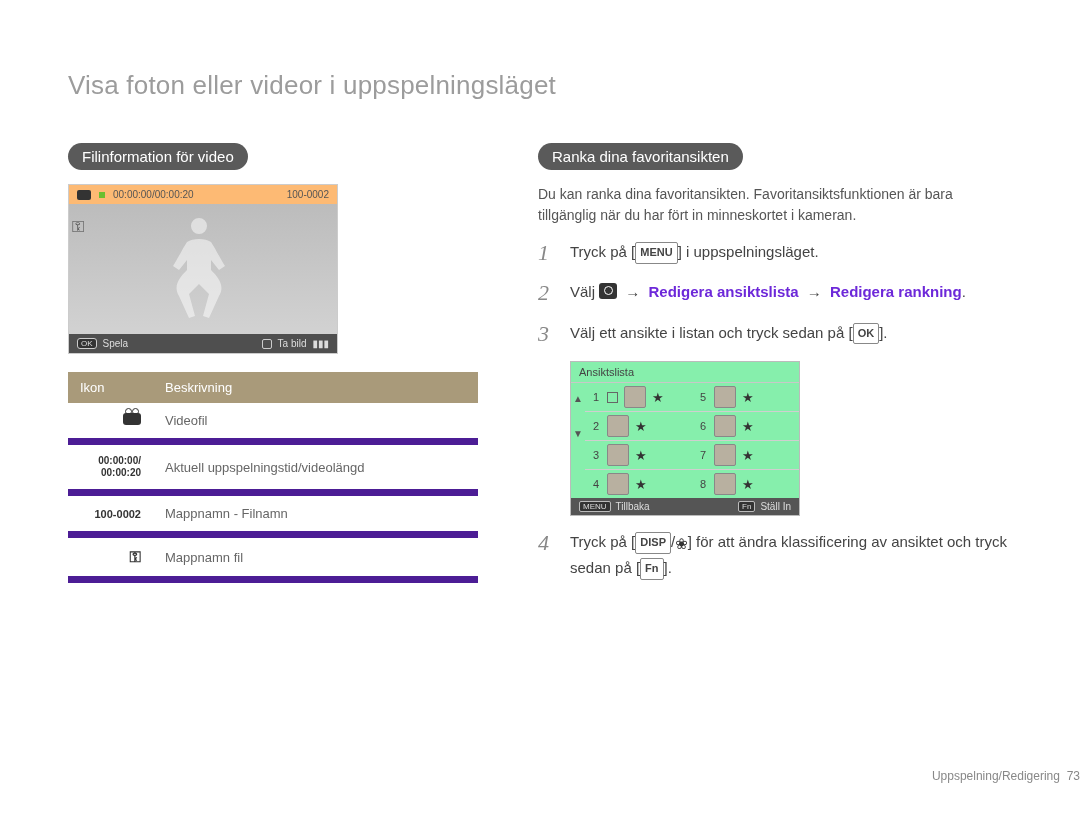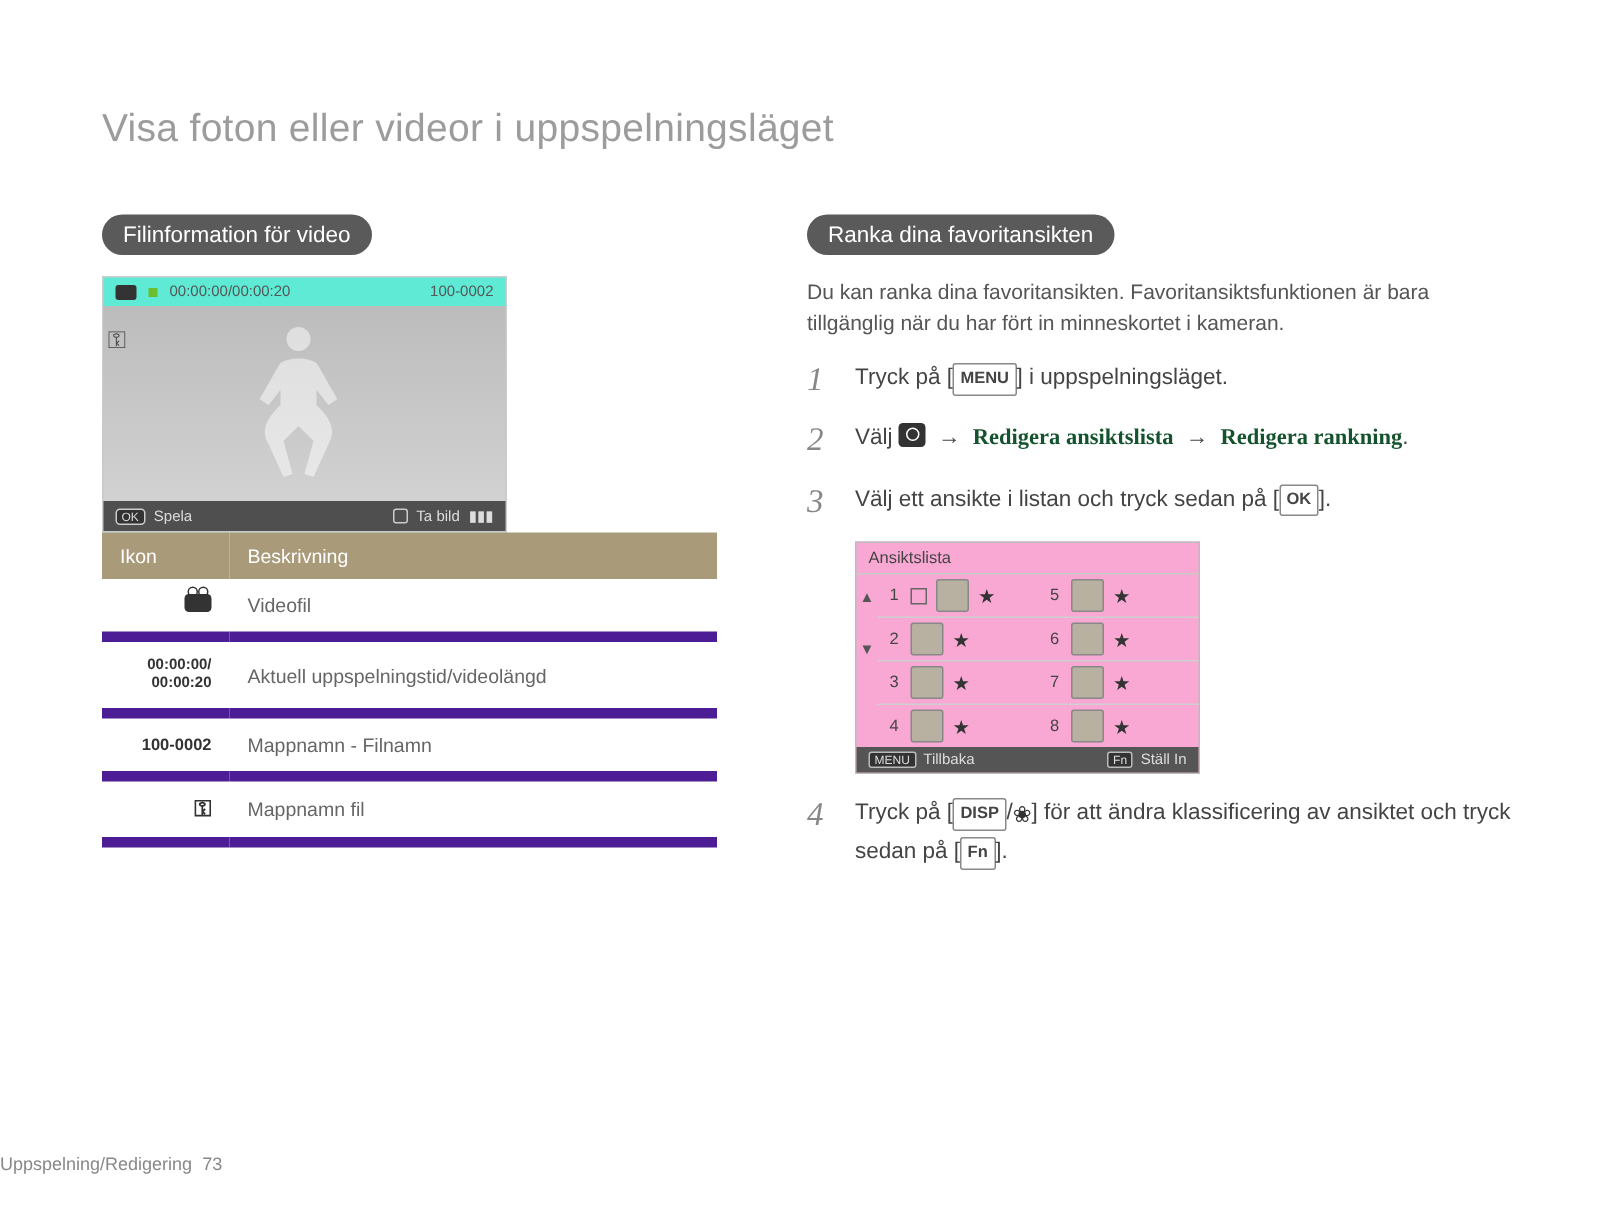--- a/index.html
+++ b/index.html
@@ -28,22 +28,23 @@
     color: #fff;
     border-radius: 14px;
     padding: 5px 14px;
     font-size: 15px;
     font-weight: 500;
     margin-bottom: 14px;
   }
   
   .video-card {
     width: 270px;
-    background: #5eead4;
+    background: #fdba74;
     border: 1px solid #ccc;
+    margin-bottom: 18px;
   }
   .vc-top {
     display: flex;
     align-items: center;
     gap: 8px;
     padding: 4px 8px;
     font-size: 10px;
     color: #555;
   }
   .vc-cam-icon {
@@ -122,28 +123,28 @@
   .icon-inline {
     display:inline-block; width:18px; height:16px;
     background:#333; border-radius:3px; vertical-align:-2px;
     position:relative;
   }
   .icon-inline.head::after{
     content:""; position:absolute; left:5px; top:3px;
     width:7px; height:7px; border:1.5px solid #fff; border-radius:50%;
   }
   .arrow { margin: 0 4px; }
-  .bold { font-weight: bold; color:#14532d;font-family:Liberation Serif, serif; }
+  .bold { font-weight: bold; color:#6d28d9; }
   .flower-icon {
     display:inline-block;vertical-align:-2px;font-size:15px;color:#333;
   }
   
   .face-card {
     width: 230px;
-    background: #f9a8d4;
+    background: #86efac;
     border: 1px solid #bbb;
     margin: 8px 0 14px 32px;
     font-size: 11px;
     color:#444;
   }
   .face-card-title { padding:4px 8px; border-bottom:1px solid #c8c8c8; }
   .face-grid { display:flex; }
   .face-col { flex:1; }
   .face-row {
     display:flex; align-items:center; gap:6px;
@@ -155,21 +156,21 @@
   .chk{width:11px;height:11px;border:1px solid #666;display:inline-block;}
   .num{width:10px;text-align:center;}
   .thumb{width:22px;height:22px;background:#b8b0a0;border-radius:2px;border:1px solid #888;}
   .star{color:#333;font-size:13px;}
   .face-foot{display:flex;justify-content:space-between;background:#555;color:#ddd;padding:3px 8px;font-size:10px;}
   .face-foot span{display:flex;align-items:center;gap:5px;}
   .tag{border:1px solid #bbb;border-radius:2px;font-size:8px;padding:0 3px;background:#333;}
   
   .footer {
     position:absolute; bottom:32px; left:0; right:0;
-    text-align:left; font-size:12px; color:#888;
+    text-align:right; font-size:12px; color:#888;
   }
 </style>
 </head>
 <body>
 
 <div class="page-title">Visa foton eller videor i uppspelningsläget</div>
 
 <div class="columns">
 
   <div class="col-left">

